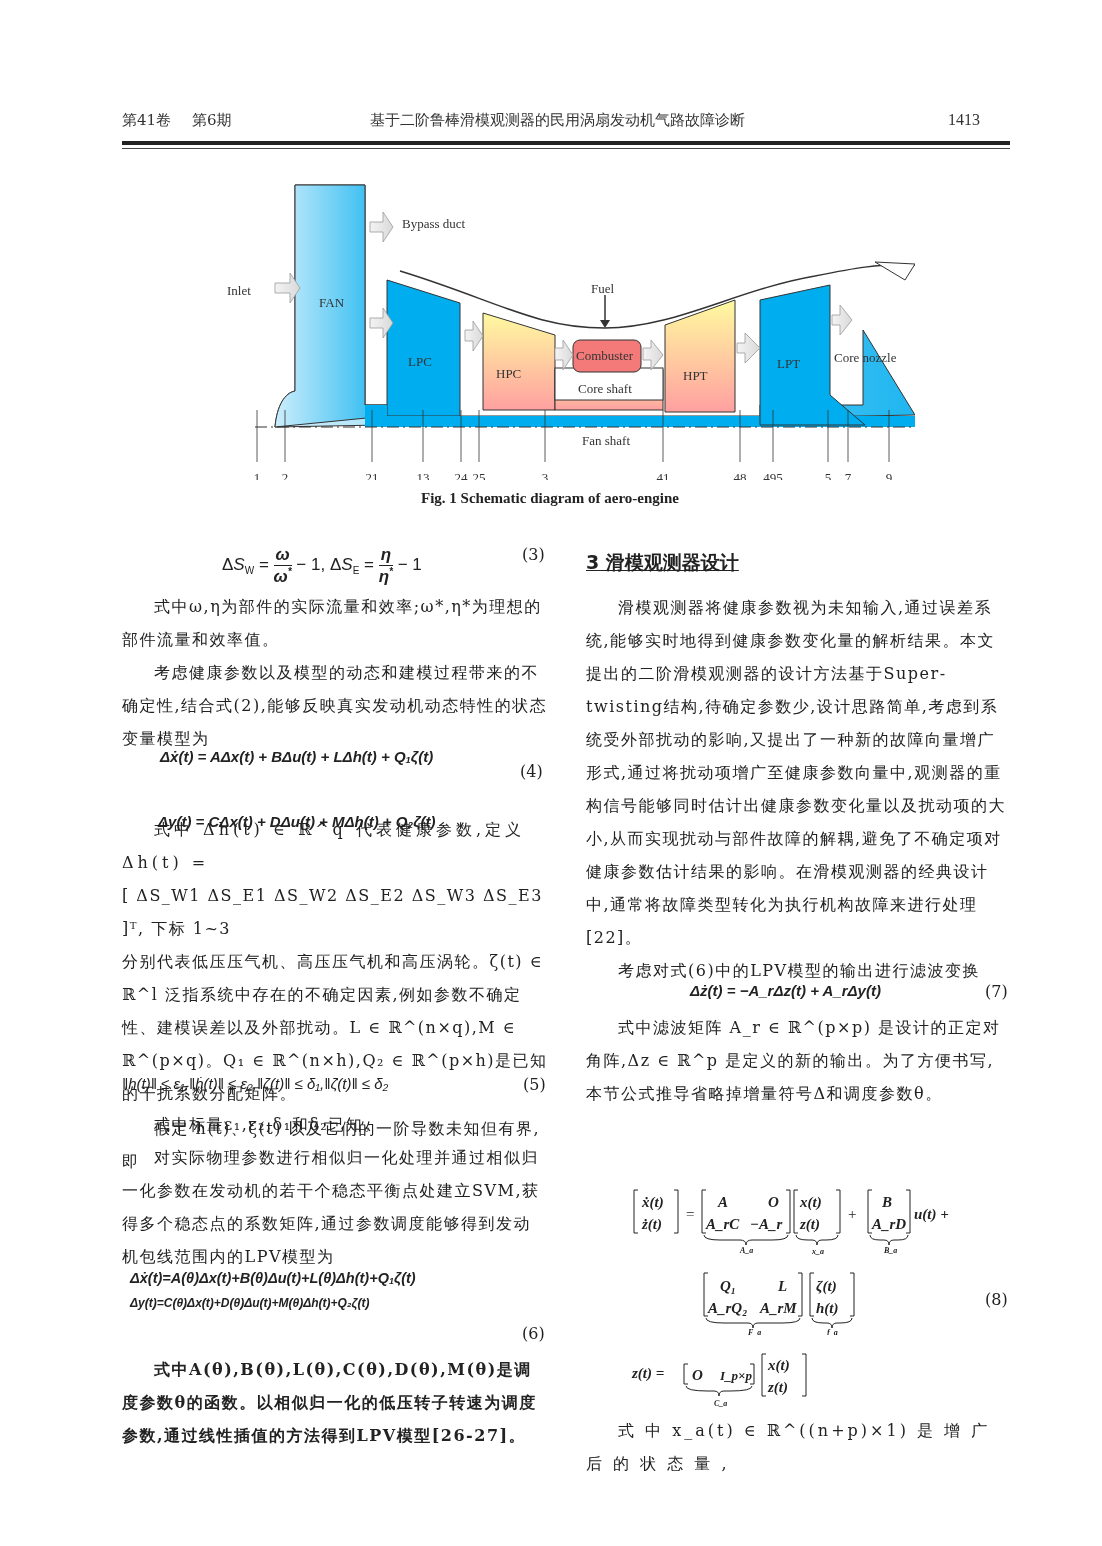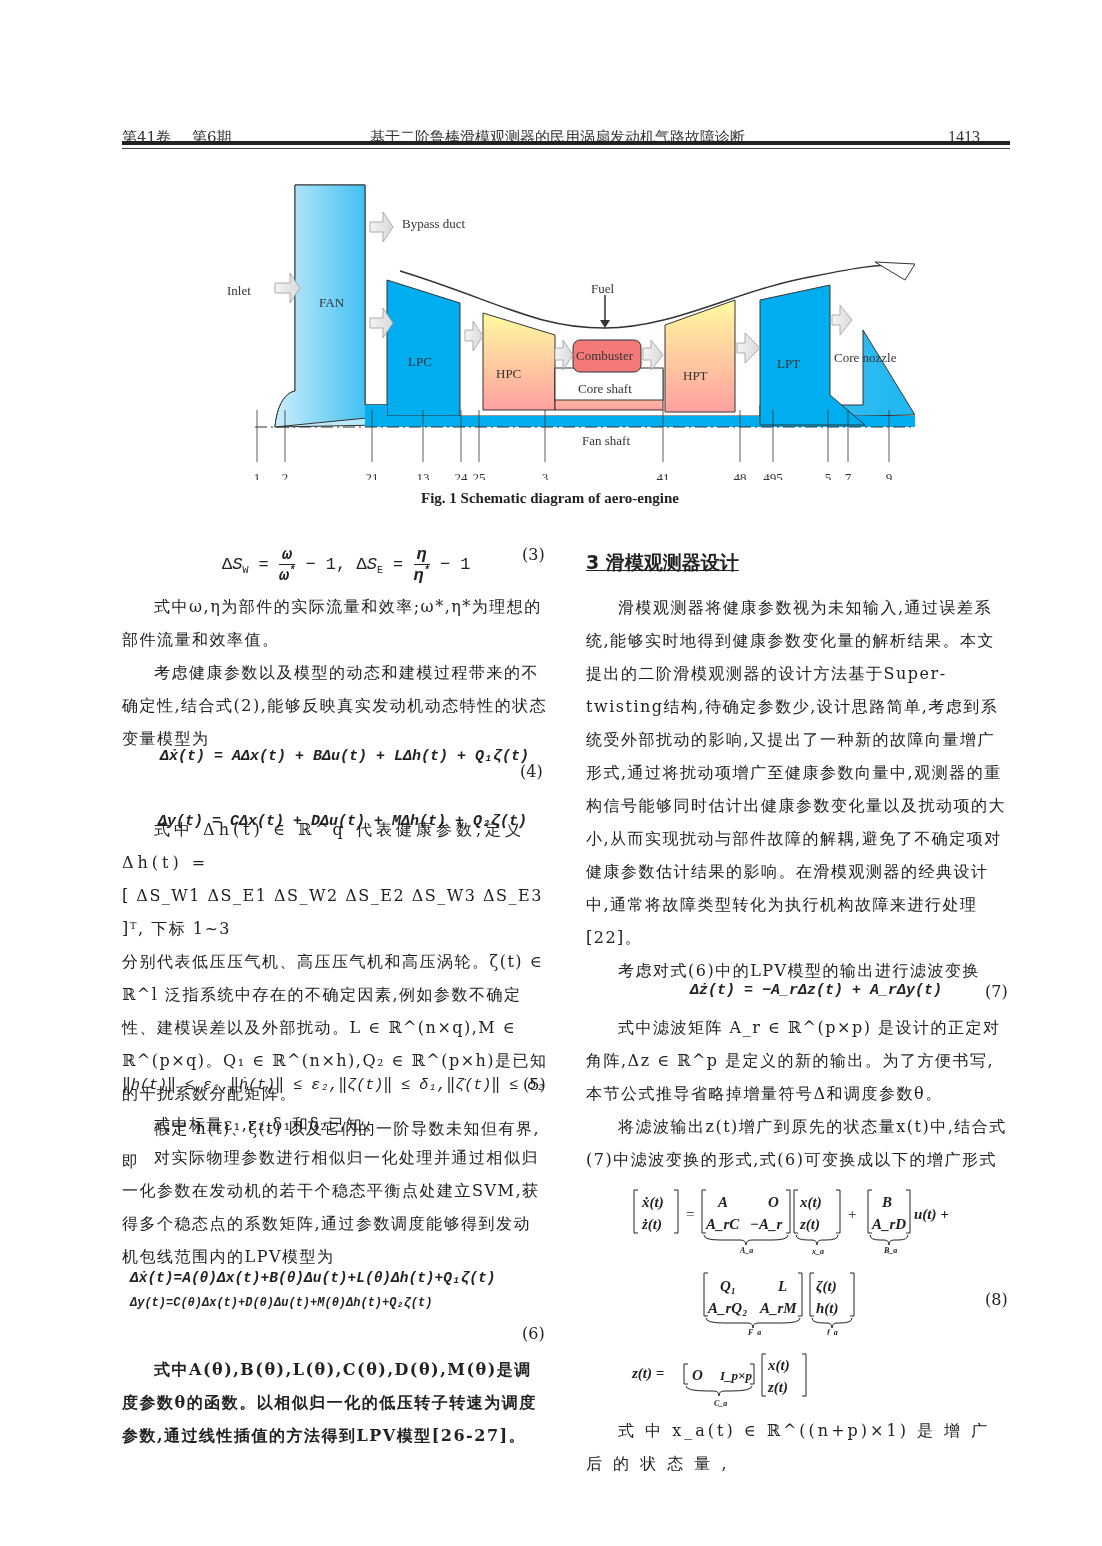--- a/index.html
+++ b/index.html
@@ -1,25 +1,25 @@
 <!DOCTYPE html>
 <html><head>
 <meta charset="utf-8">
 <style>
   html, body { margin:0; padding:0; background:#fff; }
   body { width:1102px; height:1546px; position:relative; overflow:hidden;
          font-family:"DejaVu Serif","Liberation Serif",serif; color:#222; }
   .abs { position:absolute; }
-  .hdr { top:128px; font-size:15px; color:#333; }
+  .hdr { top:111px; font-size:15px; color:#333; }
   .rule-thick { left:122px; top:141px; width:888px; height:4px; background:#222; }
   .rule-thin { left:122px; top:148px; width:888px; height:1px; background:#444; }
   .col { position:absolute; font-size:16px; line-height:33px; letter-spacing:1.5px; color:#222; }
   .p { margin:0; }
   .ind { text-indent:2em; }
-  .eq { position:absolute; font-family:Liberation Mono, monospace; font-size:16px; color:#222; white-space:nowrap; }
+  .eq { position:absolute; font-family:Liberation Sans, sans-serif; font-size:16px; color:#222; white-space:nowrap; }
   .b { font-weight:bold; }
   .i { font-style:italic; }
   .num { position:absolute; font-size:16px; color:#222; }
   .sec { position:absolute; font-family:"DejaVu Sans",sans-serif; font-size:19px; font-weight:bold; color:#222; }
   .fig-caption { position:absolute; font-family:"Liberation Serif",serif; font-weight:bold; font-size:15px; color:#222; }
   .sv text { font-family:"Liberation Serif",serif; }
   sub, sup { font-size:10px; }
 </style>
 </head>
 <body>
@@ -174,21 +174,20 @@
 <div class="col" style="left:586px;top:591px;width:424px;">
   <p class="p ind">滑模观测器将健康参数视为未知输入,通过误差系统,能够实时地得到健康参数变化量的解析结果。本文提出的二阶滑模观测器的设计方法基于Super-twisting结构,待确定参数少,设计思路简单,考虑到系统受外部扰动的影响,又提出了一种新的故障向量增广形式,通过将扰动项增广至健康参数向量中,观测器的重构信号能够同时估计出健康参数变化量以及扰动项的大小,从而实现扰动与部件故障的解耦,避免了不确定项对健康参数估计结果的影响。在滑模观测器的经典设计中,通常将故障类型转化为执行机构故障来进行处理[22]。</p>
   <p class="p ind">考虑对式(6)中的LPV模型的输出进行滤波变换</p>
 </div>
 
 <div class="eq b i" style="left:690px;top:982px;font-size:15px;">Δż(t) = −A_rΔz(t) + A_rΔy(t)</div>
 <div class="num" style="left:985px;top:982px;">(7)</div>
 
 <div class="col" style="left:586px;top:1011px;width:424px;">
   <p class="p ind">式中滤波矩阵 A_r ∈ ℝ^(p×p) 是设计的正定对角阵,Δz ∈ ℝ^p 是定义的新的输出。为了方便书写,本节公式推导省略掉增量符号Δ和调度参数θ。</p>
-  <p class="p ind">将滤波输出z(t)增广到原先的状态量x(t)中,结合式(7)中滤波变换的形式,式(6)可变换成以下的增广形式</p>
 </div>
 
 <svg class="abs" style="left:590px;top:1185px;" width="420" height="150" viewBox="0 0 420 150">
   <g font-family="Liberation Serif, serif" font-size="15" font-weight="bold" font-style="italic" fill="#222" stroke="none">
 
     <path d="M 48 5 L 44 5 L 44 48 L 48 48 M 84 5 L 88 5 L 88 48 L 84 48" fill="none" stroke="#222"></path>
     <text x="52" y="22">ẋ(t)</text>
     <text x="52" y="44">ż(t)</text>
     <text x="96" y="34" font-style="normal" font-weight="normal">=</text>
 

